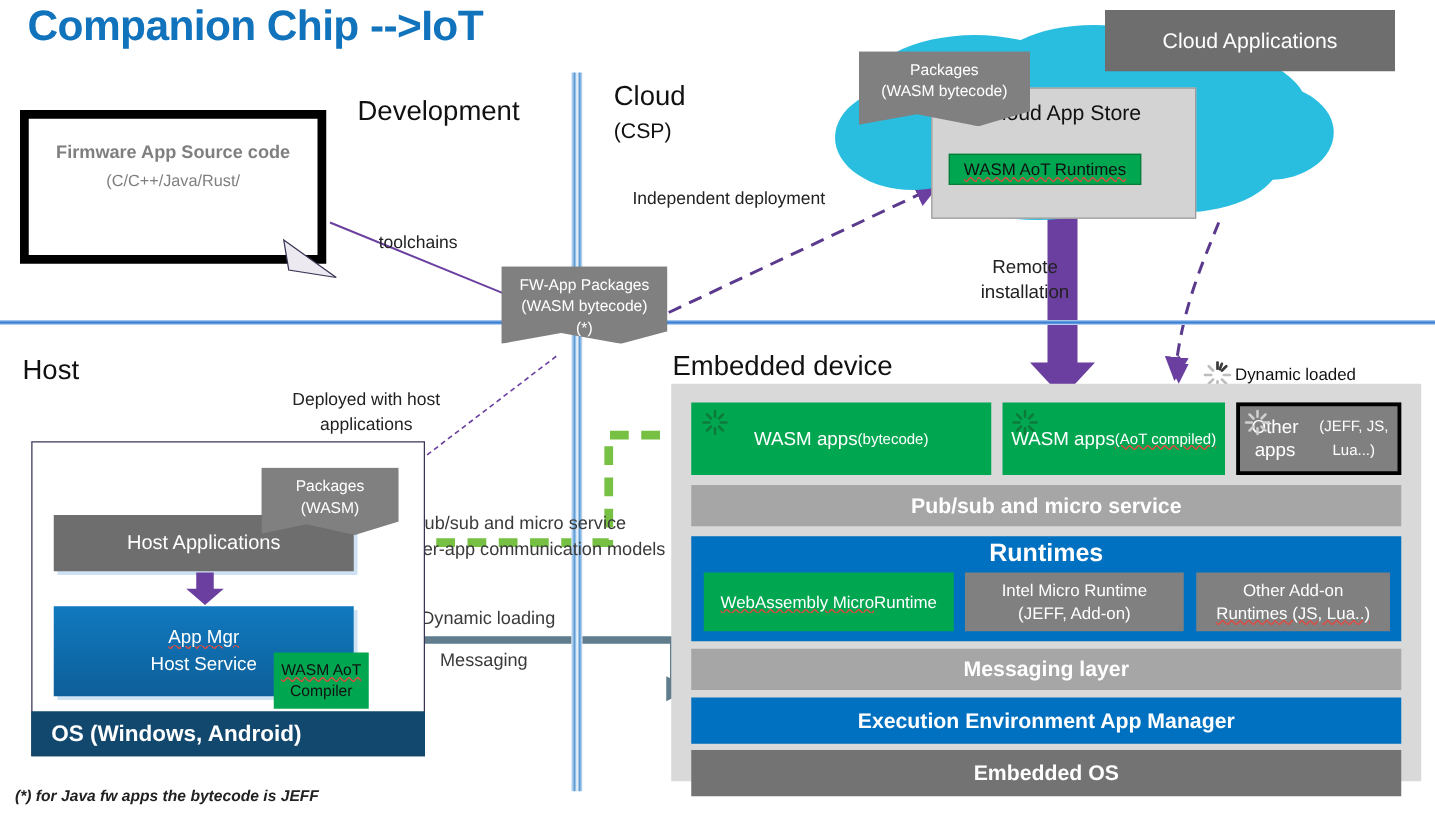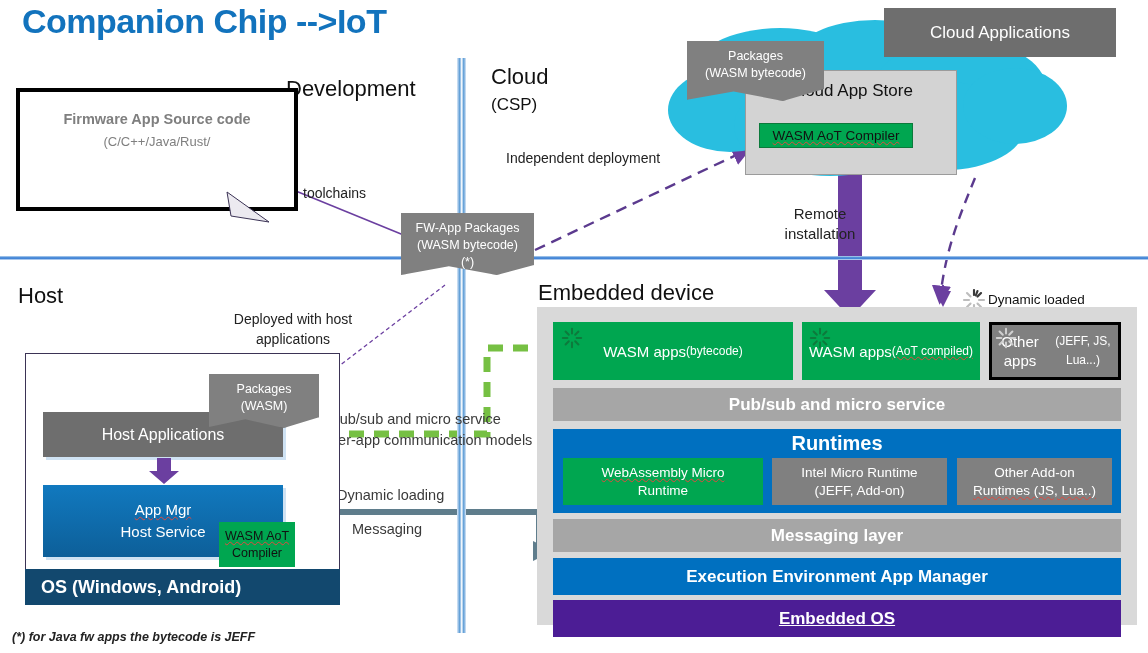--- a/index.html
+++ b/index.html
@@ -16,21 +16,21 @@
 
   
   .sect{font-size:22px;color:#111;white-space:nowrap;}
   #lbl-development{left:286px;top:76px;}
   #lbl-cloud{left:491px;top:64px;}
   #lbl-csp{left:491px;top:95px;font-size:17px;}
   #lbl-host{left:18px;top:283px;}
   #lbl-embedded{left:538px;top:280px;}
 
   
-  #fw-box{left:16px;top:88px;width:282px;height:123px;border:4px solid #000000;background:#fff;box-sizing:border-box;}
+  #fw-box{left:16px;top:88px;width:245px;height:123px;border:7px solid #000000;background:#fff;box-sizing:border-box;}
   #fw-box .t1{margin-top:19px;text-align:center;font-size:14.5px;font-weight:bold;color:#7f7f7f;}
   #fw-box .t2{margin-top:5px;text-align:center;font-size:13px;color:#7f7f7f;line-height:19px;}
 
   .cap{font-size:13.5px;color:#222;white-space:nowrap;}
   #cap-toolchains{left:303px;top:185px;font-size:14px;}
   #cap-indep{left:506px;top:150px;font-size:14px;}
   #cap-remote{left:775px;top:204px;font-size:15px;text-align:center;line-height:20px;white-space:normal;width:90px;}
   #cap-deployed{left:218px;top:309px;font-size:14px;text-align:center;line-height:20px;white-space:normal;width:150px;}
   #cap-pubsub{left:330px;top:411px;font-size:14.5px;color:#3a3a3a;}
   #cap-interapp{left:322px;top:432px;font-size:14.5px;color:#3a3a3a;}
@@ -73,22 +73,22 @@
   
   #emb{left:537px;top:307px;width:600px;height:318px;background:#d9d9d9;}
   .emb-row{position:absolute;}
   .appcell{position:absolute;display:flex;align-items:center;justify-content:center;flex-direction:row;
            color:#fff;font-size:15px;line-height:19px;text-align:center;}
   .appcell .sub{font-size:12px;}
   .green{background:#00A650;}
   .gray{background:#808080;}
   .grayband{background:#a6a6a6;color:#fff;font-weight:bold;font-size:17px;
             display:flex;align-items:center;justify-content:center;}
-  .darkband{background:#4c1d95;color:#fff;font-weight:bold;font-size:17px;
-            display:flex;align-items:center;justify-content:center;text-decoration:underline;}
+  .darkband{background:#737373;color:#fff;font-weight:bold;font-size:17px;
+            display:flex;align-items:center;justify-content:center;}
   .blueband{background:#0070C0;color:#fff;font-weight:bold;font-size:17px;
             display:flex;align-items:center;justify-content:center;}
   .rtcell{position:absolute;color:#fff;font-size:13.5px;line-height:18px;text-align:center;
           display:flex;align-items:center;justify-content:center;}
 
   .spark{position:absolute;}
   svg{display:block;overflow:visible;}
   .u-red{text-decoration:underline;text-decoration-color:#e04a3f;text-decoration-style:wavy;text-decoration-thickness:1px;}
 </style>
 </head>
@@ -170,21 +170,21 @@
       <ellipse cx="285" cy="108" rx="80" ry="44"></ellipse>
       <ellipse cx="355" cy="88" rx="52" ry="38"></ellipse>
     </g>
   </svg>
 
   <div class="abs" id="cloudapps">Cloud Applications</div>
 
   <div class="abs" id="appstore">
     <div class="ttl">Cloud App Store</div>
     <div id="aot-cloud">
-      <span class="u-red">WASM AoT Compiler</span>
+      <span class="u-red">WASM AoT Runtimes</span>
     </div>
   </div>
 
   <div class="abs callout" id="co-pkg-cloud">
     <div class="inner">
       <div>Packages</div>
       <div>(WASM bytecode)</div>
     </div>
   </div>
 
@@ -304,21 +304,21 @@
         <line x1="19" y1="5" x2="15.5" y2="8.5"></line>
           <line x1="8.5" y1="15.5" x2="5" y2="19"></line>
       </g>
     </svg>
 
     <div class="emb-row grayband" style="left:16px;top:81px;width:568px;height:33px;">Pub/sub and micro service</div>
 
     <div class="emb-row" style="left:16px;top:122px;width:568px;height:84px;background:#0070C0;">
       <div style="color:#fff;font-weight:bold;font-size:20px;text-align:center;padding-top:3px;">Runtimes</div>
 
-      <div class="rtcell green" style="left:10px;top:29px;width:200px;height:47px;flex-direction:column;">
+      <div class="rtcell green" style="left:10px;top:29px;width:200px;height:47px;">
         <div><span class="u-red">WebAssembly Micro</span></div>
         <div>Runtime</div>
       </div>
       <div class="rtcell gray" style="left:219px;top:29px;width:175px;height:47px;flex-direction:column;">
         <div>Intel Micro Runtime</div>
         <div>(JEFF, Add-on)</div>
       </div>
       <div class="rtcell gray" style="left:404px;top:29px;width:155px;height:47px;flex-direction:column;">
         <div>Other Add-on</div>
         <div><span class="u-red">Runtimes (JS, Lua..)</span></div>

